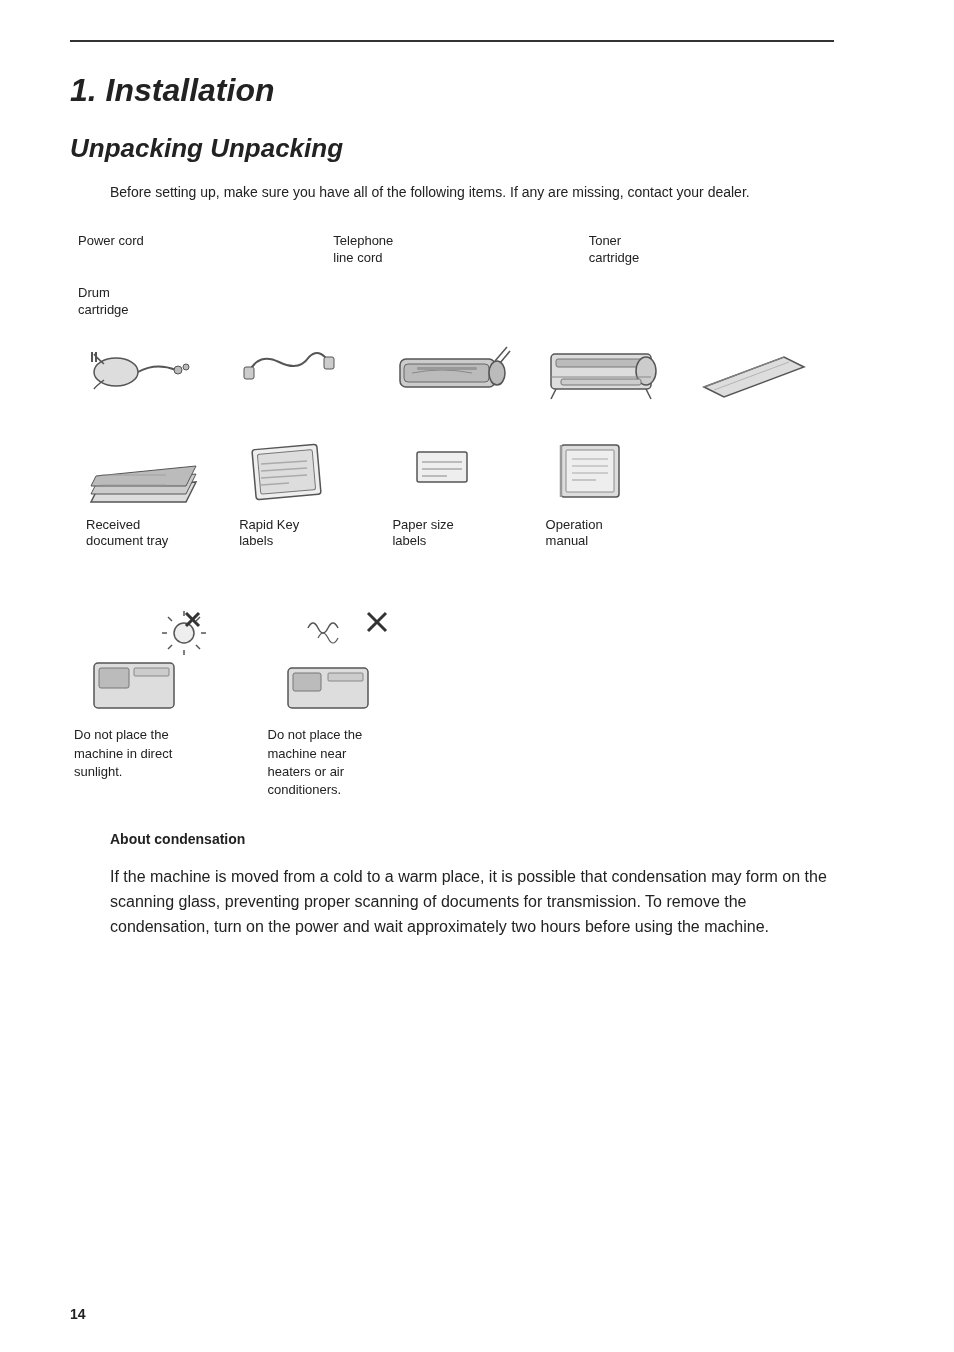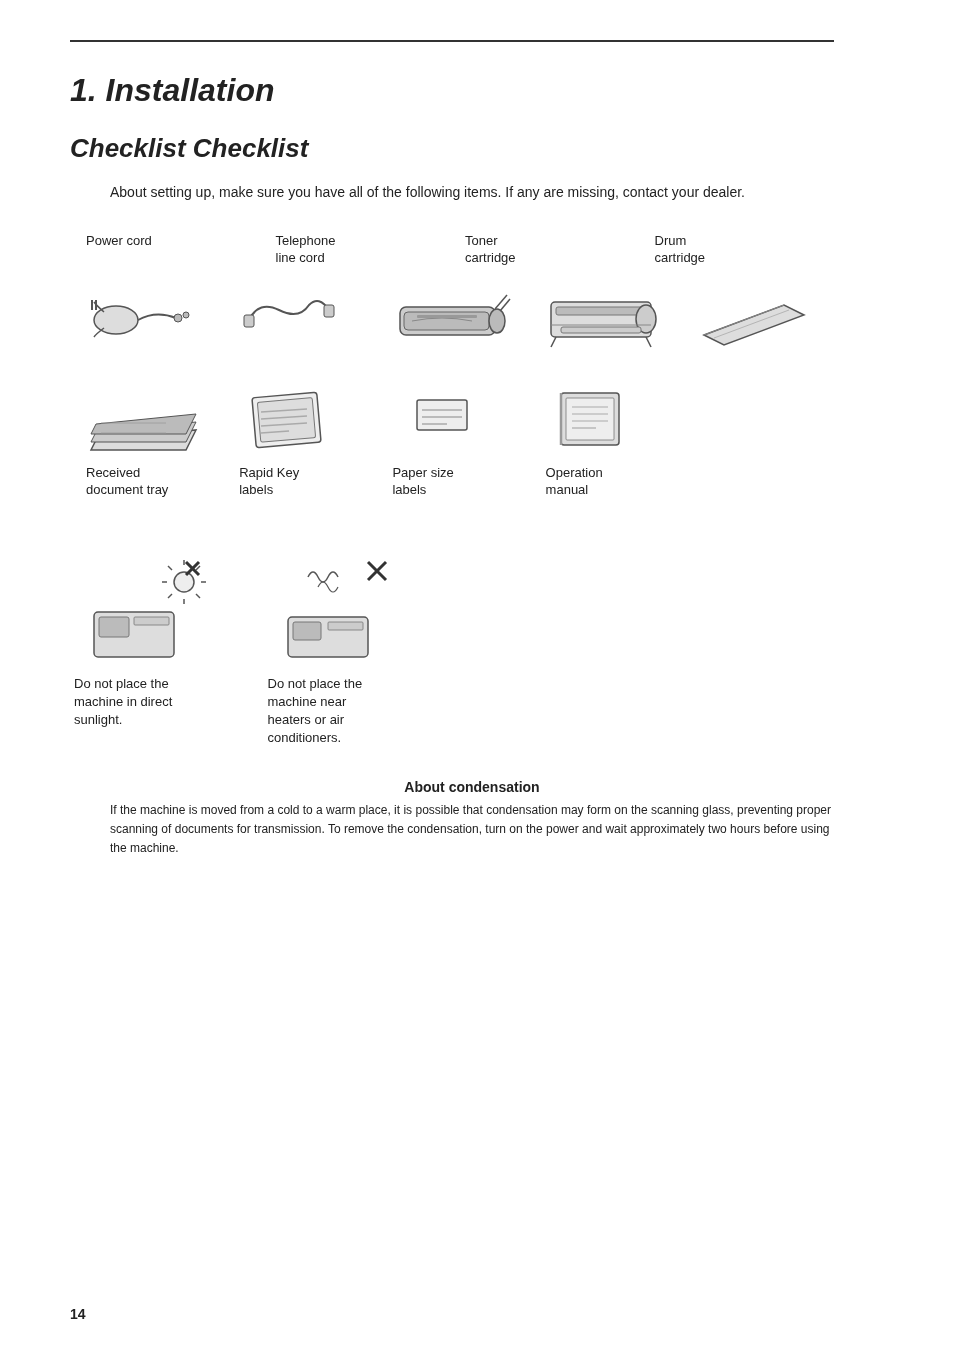--- a/index.html
+++ b/index.html
@@ -43,24 +43,24 @@
       margin-top: 10px;
     }
     .intro-text {
       font-size: 14px;
       margin-left: 40px;
       margin-bottom: 30px;
       line-height: 1.5;
     }
     .checklist-grid {
       display: grid;
-      grid-template-columns: repeat(4, 1fr);
+      grid-template-columns: repeat(3, 1fr);
       gap: 10px 4px;
       margin-bottom: 10px;
-      margin-left: 10px;
+      margin-left: 2px;
     }
     .checklist-row {
       display: grid;
       grid-template-columns: repeat(5, 1fr);
       gap: 10px 12px;
       margin-left: 10px;
       margin-bottom: 30px;
     }
     .item-cell {
       display: flex;
@@ -109,49 +109,48 @@
     .point-label {
       font-size: 13px;
       line-height: 1.4;
     }
     .about-section {
       margin-top: 10px;
     }
     .about-title {
       font-weight: bold;
       font-size: 14px;
-      margin-bottom: 6px;
+      margin-bottom: 18px;
       margin-left: 40px;
-      text-align: center;
     }
     .about-text {
-      font-size: 12px;
+      font-size: 16px;
       line-height: 1.55;
       margin-left: 40px;
     }
     .page-number {
       position: absolute;
       bottom: 30px;
       left: 70px;
       font-size: 14px;
       font-weight: bold;
       text-align: right;
     }
   </style>
 </head>
 <body>
 
 <div class="page">
   <div class="top-rule"></div>
 
   <div class="chapter-title">1.  Installation</div>
 
-  <div class="section-title">Checklist Checklist</div>
-
-  <div class="intro-text">About setting up, make sure you have all of the following items. If any are missing, contact your dealer.</div>
+  <div class="section-title">Unpacking Unpacking</div>
+
+  <div class="intro-text">Before setting up, make sure you have all of the following items. If any are missing, contact your dealer.</div>
 
   <div class="checklist-grid">
     <div class="item-cell">
       <div class="item-label">Power cord</div>
     </div>
     <div class="item-cell">
       <div class="item-label">Telephone<br>line cord</div>
     </div>
     <div class="item-cell">
       <div class="item-label">Toner<br>cartridge</div>

